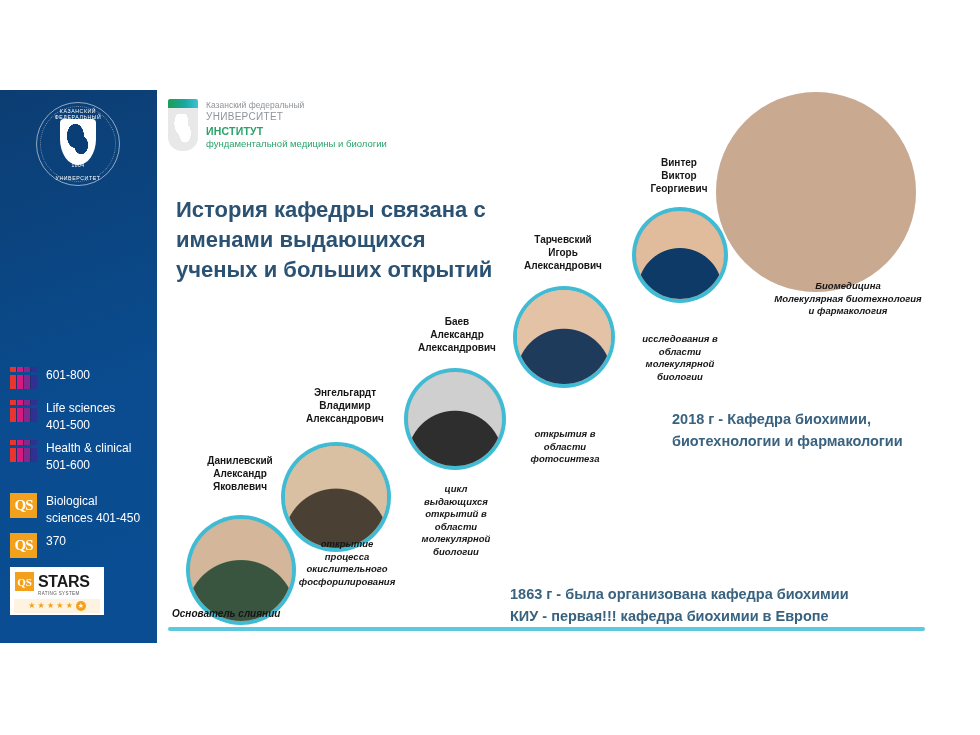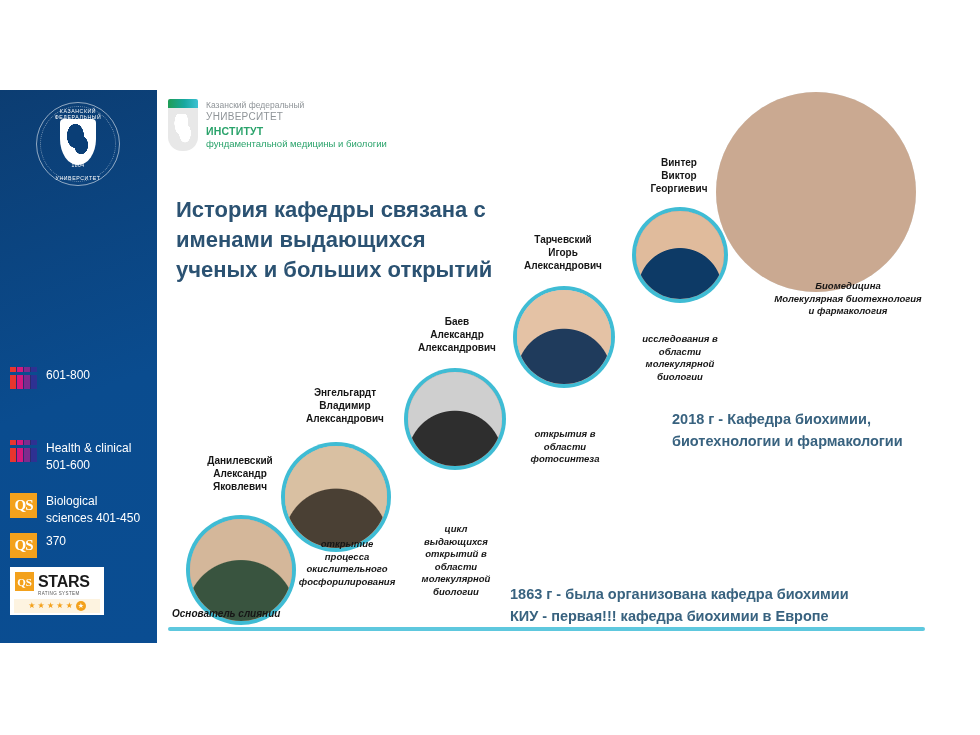--- a/index.html
+++ b/index.html
@@ -177,20 +177,31 @@
       <div class="the-logo">
         <div class="b b1"></div>
           <div class="b b2"></div>
           <div class="b b3"></div>
           <div class="b b4"></div>
         <div class="bar"></div>
       </div>
       <div class="rank-text">601-800</div>
     </div>
 
+    <div class="rank-row" style="left:10px;top:310px;">
+      <div class="the-logo">
+        <div class="b b1"></div>
+          <div class="b b2"></div>
+          <div class="b b3"></div>
+          <div class="b b4"></div>
+        <div class="bar"></div>
+      </div>
+      <div class="rank-text">Life  sciences
+401-500</div>
+    </div>
 
     <div class="rank-row" style="left:10px;top:350px;">
       <div class="the-logo">
         <div class="b b1"></div>
           <div class="b b2"></div>
           <div class="b b3"></div>
           <div class="b b4"></div>
         <div class="bar"></div>
       </div>
       <div class="rank-text">Health  &amp; clinical
@@ -301,21 +312,21 @@
   <div class="portrait" style="left:408px;top:282px;width:94px;height:94px;">
     <div class="inner" style="background:
        radial-gradient(circle at 50% 92%,#2e2e2e 0 48%,transparent 49%),
        radial-gradient(ellipse 21px 26px at 50% 43%,#cfcfcf 0 100%),
        radial-gradient(ellipse 27px 19px at 50% 24%,#8a8a8a 0 100%),
        linear-gradient(#e3e3e3,#bdbdbd);"></div>
   </div>
   <div class="p-name" style="left:398px;top:225px;width:118px;">Баев
 Александр
 Александрович</div>
-  <div class="p-cap" style="left:403px;top:393px;width:106px;margin-top:40px;">цикл
+  <div class="p-cap" style="left:403px;top:393px;width:106px;">цикл
 выдающихся
 открытий в
 области
 молекулярной
 биологии</div>
 
   <div class="halo" style="left:281px;top:352px;width:110px;height:110px;background:#3fbcd4;"></div>
   <div class="portrait" style="left:285px;top:356px;width:102px;height:102px;">
     <div class="inner" style="background:
        radial-gradient(circle at 50% 93%,#4a4034 0 48%,transparent 49%),

